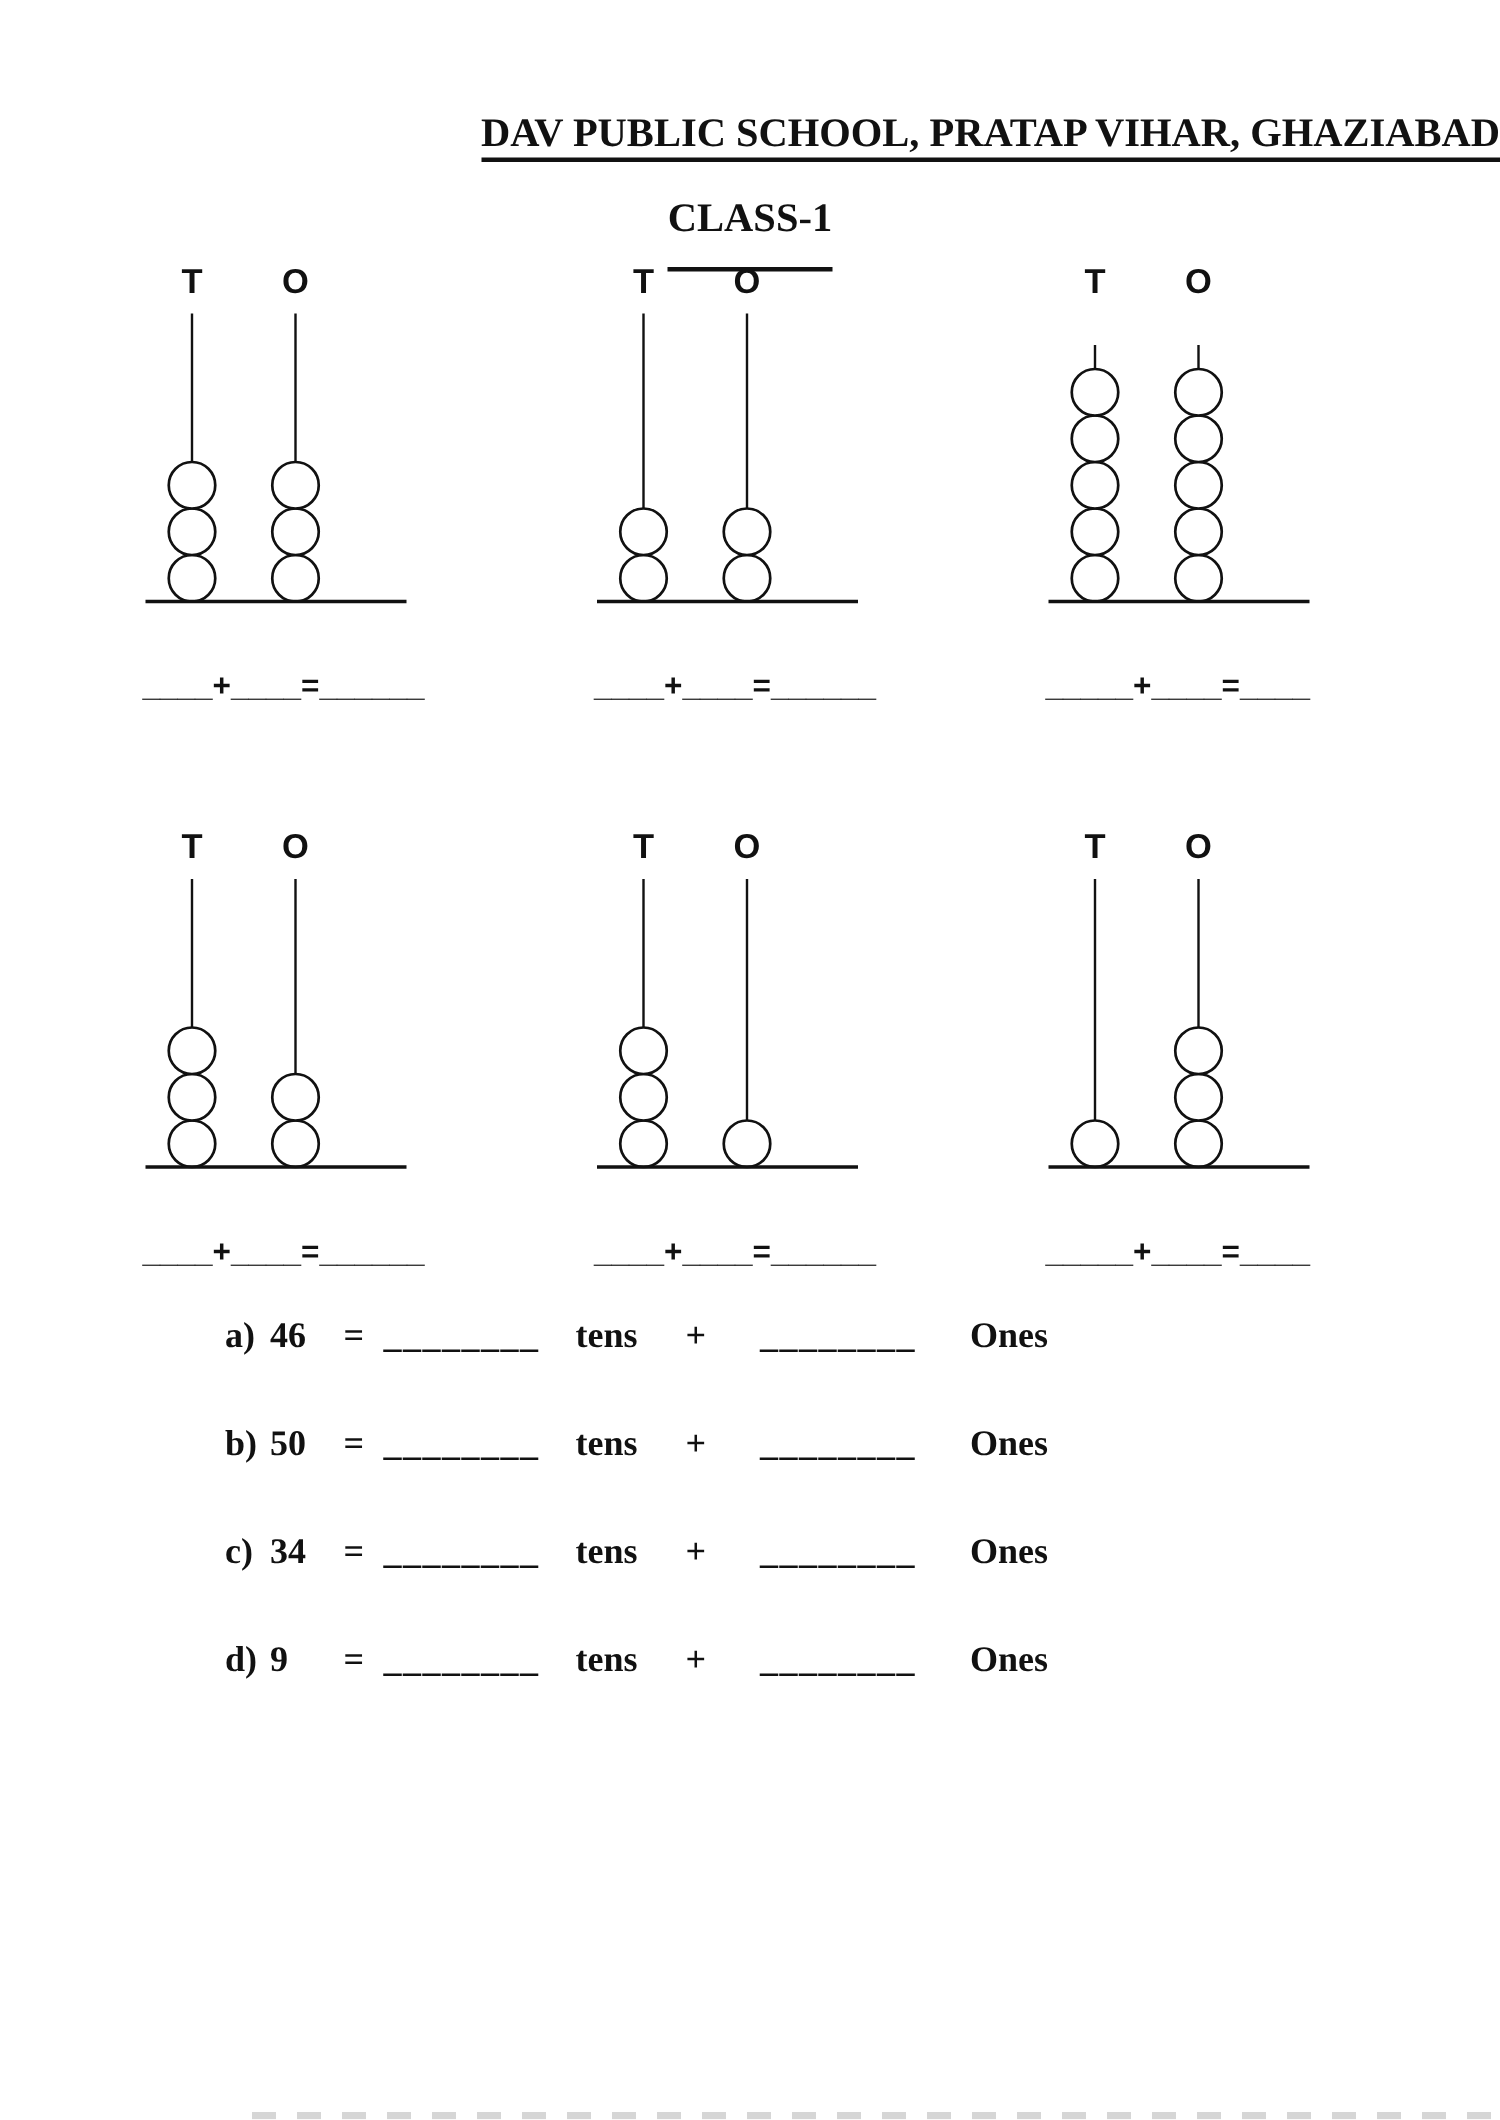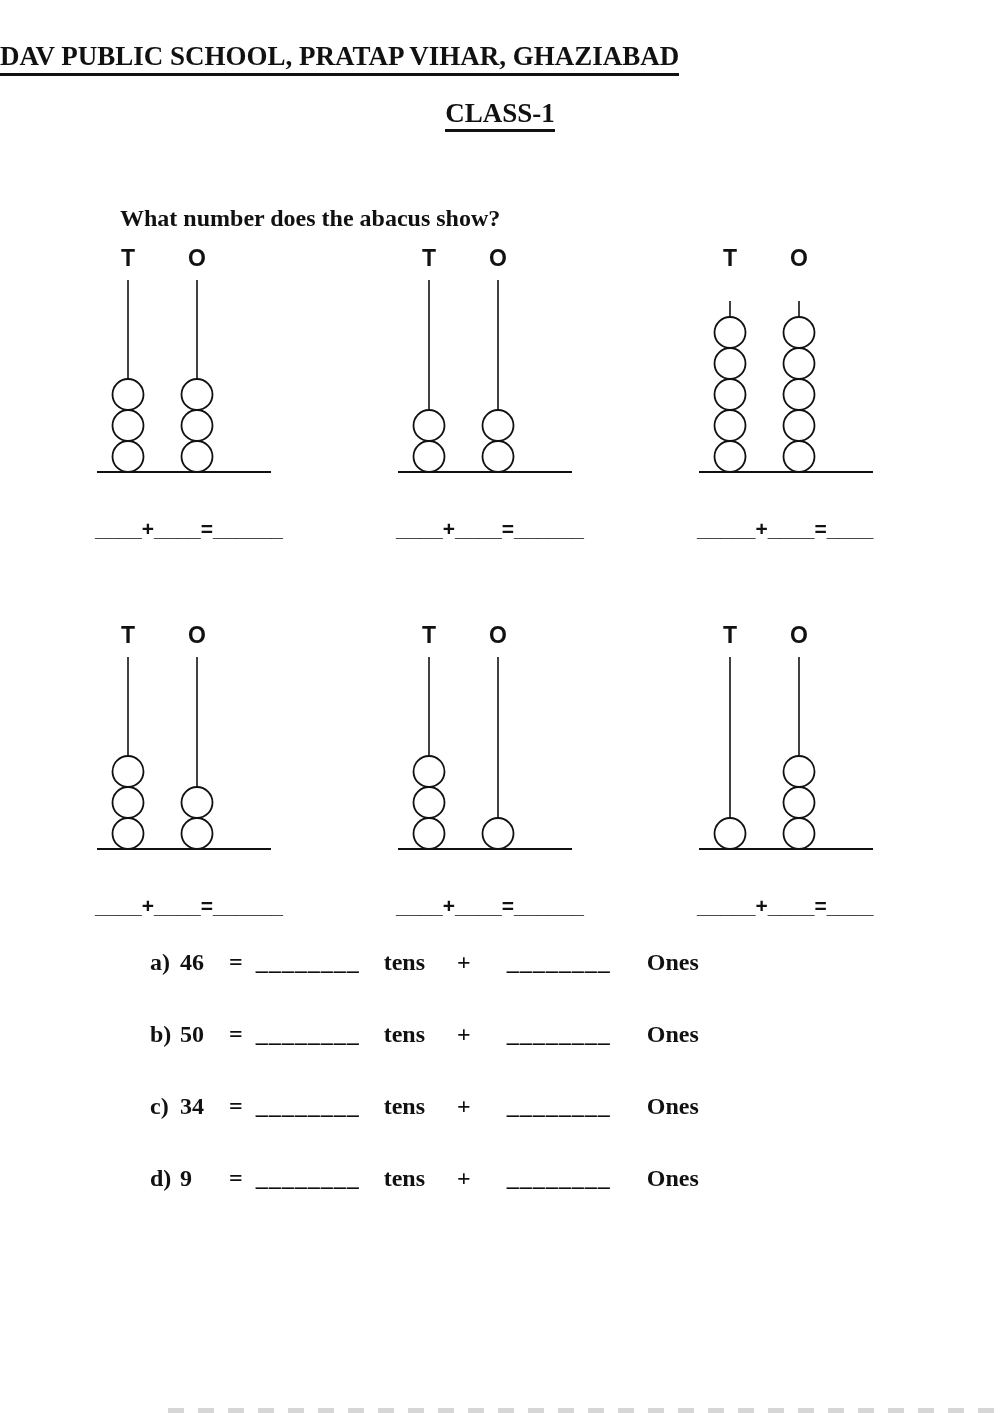--- a/index.html
+++ b/index.html
@@ -1,22 +1,22 @@
 <!DOCTYPE html>
 <html><head>
 <meta charset="utf-8">
 <style>
   html,body{margin:0;padding:0;background:#ffffff;}
   body{font-family:"Liberation Serif",serif;color:#111;}
   .page{width:1000px;height:1413px;position:relative;overflow:hidden;background:#ffffff;}
 
-  .title-wrap{padding-top:41px;text-align:left;}
+  .title-wrap{padding-top:41px;text-align:right;margin-top:32px;}
   .title{font-size:27px;font-weight:bold;border-bottom:3px solid #111;padding-bottom:2px;white-space:nowrap;}
   .subtitle-wrap{margin-top:26px;text-align:center;}
-  .subtitle{font-size:27px;font-weight:bold;border-bottom:3px solid #111;padding-bottom:1px;}
+  .subtitle{font-size:27px;font-weight:bold;border-bottom:3px solid #111;padding-bottom:18px;}
 
   .question{margin:76px 0 0 120px;font-size:24px;font-weight:bold;}
 
   .abacus-grid{display:flex;padding-left:95px;margin-top:14px;}
   .abacus-grid.row2{margin-top:82px;}
   .abacus-cell{width:185px;flex:0 0 auto;}
   .abacus-cell + .abacus-cell{margin-left:116px;}
   .abacus-svg{display:block;}
   .answer-line{margin-top:31px;font-family:"Liberation Sans",sans-serif;font-weight:bold;font-size:21px;line-height:24px;white-space:nowrap;}
 
@@ -42,21 +42,20 @@
 <div class="page">
 
   <div class="title-wrap">
     <span class="title">DAV PUBLIC SCHOOL, PRATAP VIHAR, GHAZIABAD</span>
   </div>
 
   <div class="subtitle-wrap">
     <span class="subtitle">CLASS-1</span>
   </div>
 
-  <div class="question">What number does the abacus show?</div>
 
   <div class="abacus-grid" id="abacus-row-1">
   <div class="abacus-cell">
     <svg class="abacus-svg" width="185" height="240" viewBox="0 0 185 240" xmlns="http://www.w3.org/2000/svg">
           <text x="33" y="20" text-anchor="middle" font-family="Liberation Sans, sans-serif" font-weight="bold" font-size="23" fill="#111">T</text>
           <line x1="33" y1="34" x2="33" y2="226" stroke="#111" stroke-width="1.6"></line>
           <circle cx="33" cy="210.5" r="15.5" fill="#fff" stroke="#111" stroke-width="1.8"></circle>
           <circle cx="33" cy="179.5" r="15.5" fill="#fff" stroke="#111" stroke-width="1.8"></circle>
           <circle cx="33" cy="148.5" r="15.5" fill="#fff" stroke="#111" stroke-width="1.8"></circle>
           <text x="102" y="20" text-anchor="middle" font-family="Liberation Sans, sans-serif" font-weight="bold" font-size="23" fill="#111">O</text>

